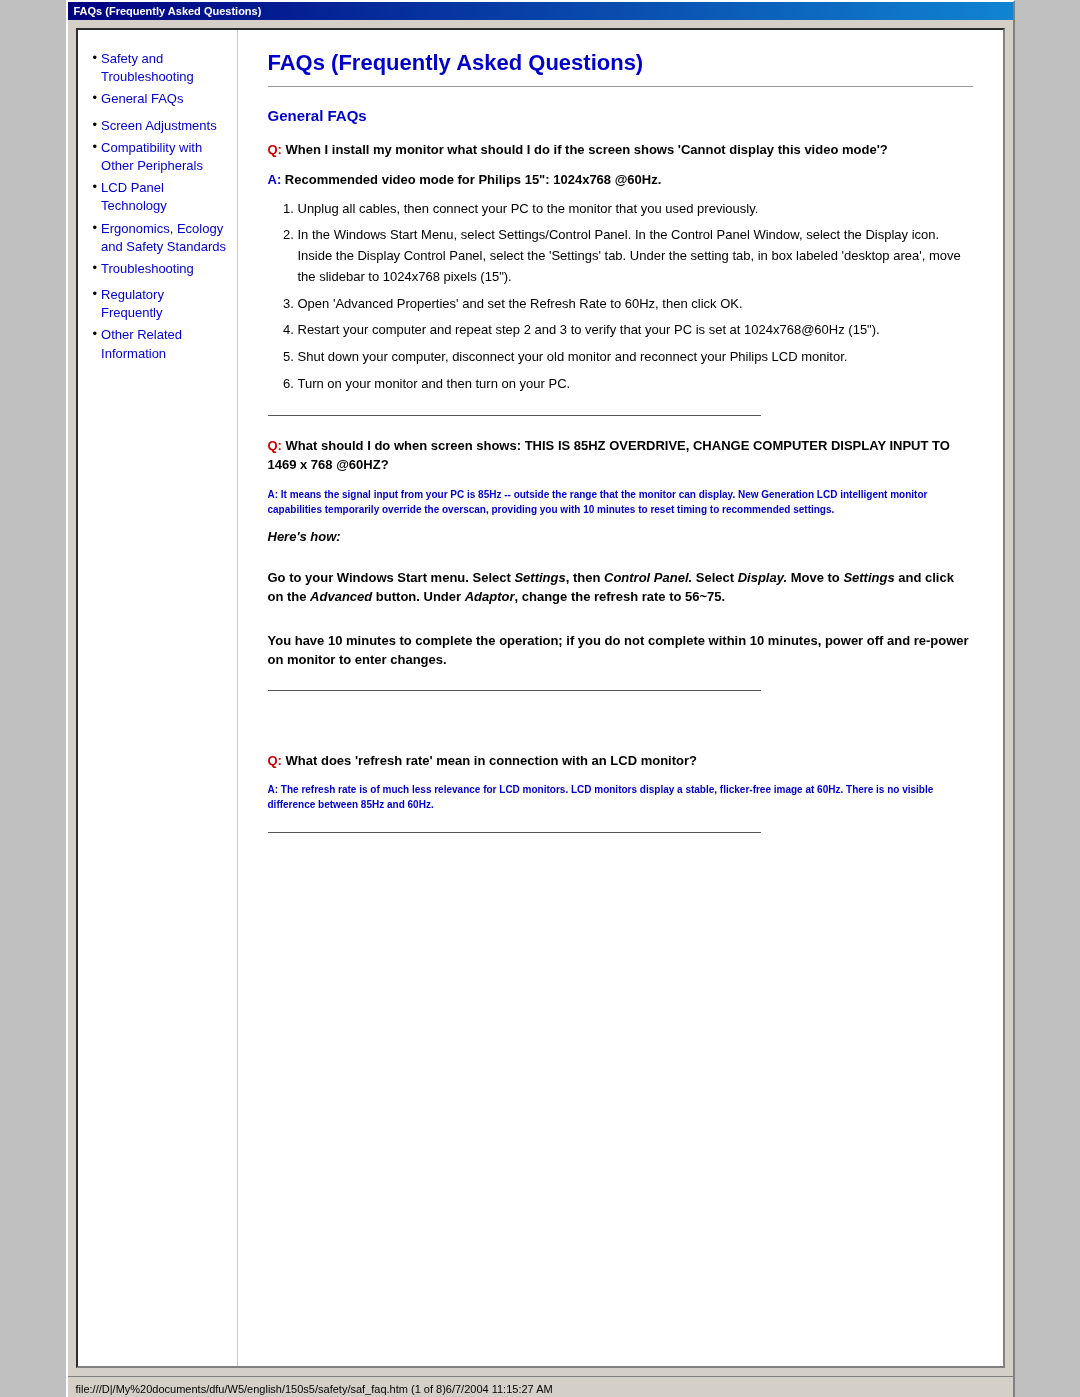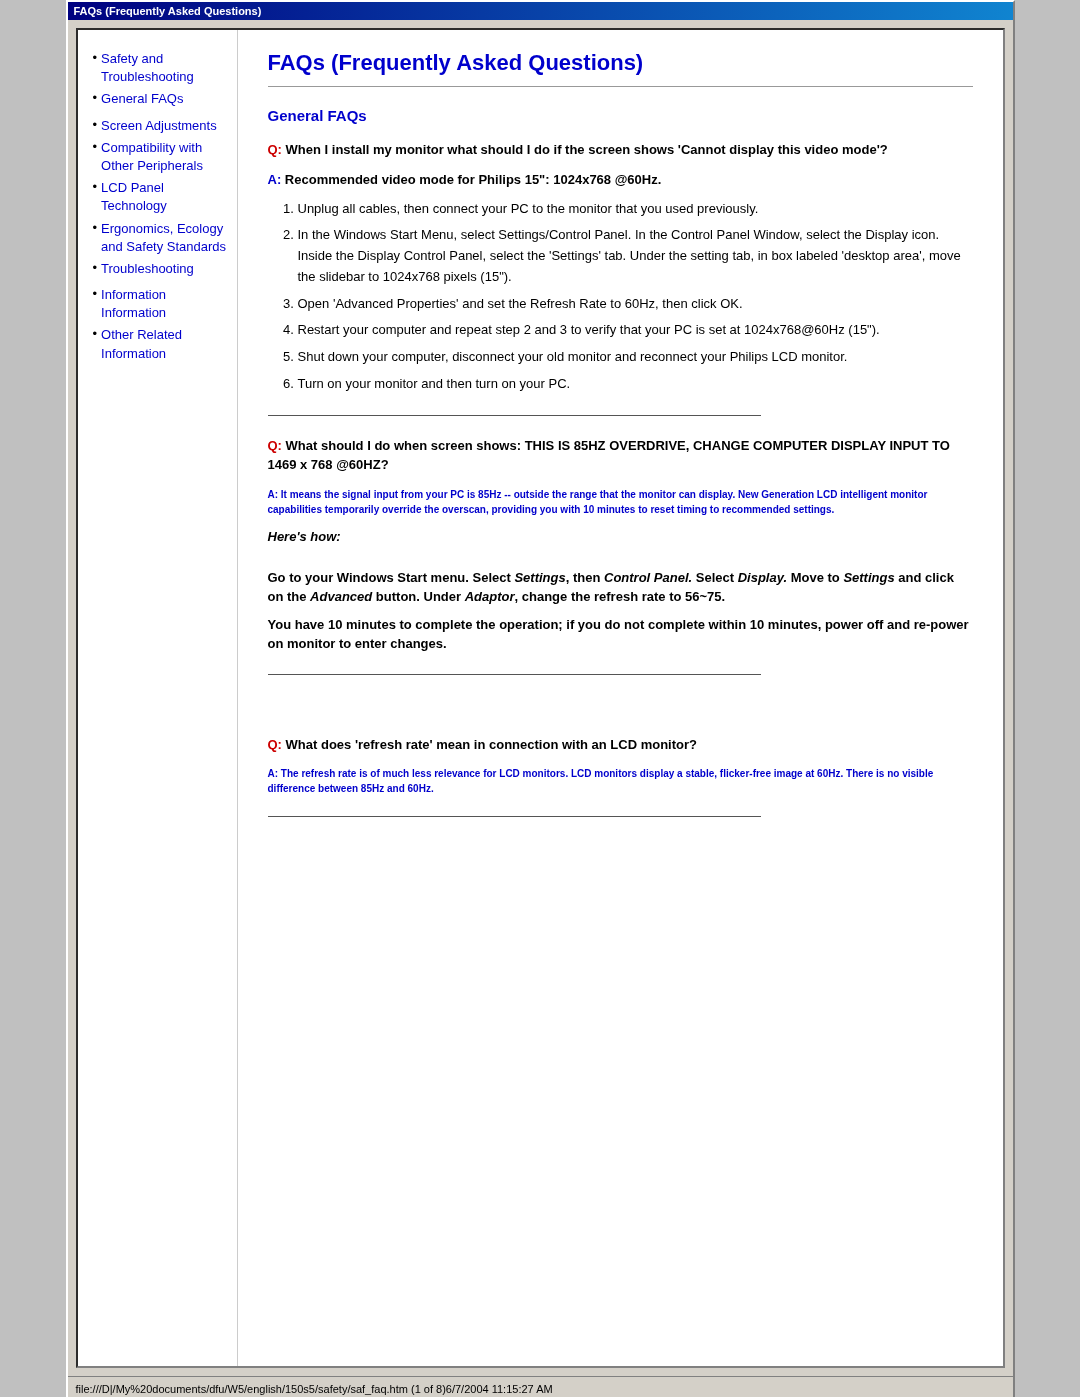--- a/index.html
+++ b/index.html
@@ -124,21 +124,21 @@
       font-size: 13px;
       font-weight: bold;
       color: #000;
       margin-bottom: 24px;
       font-style: italic;
     }
     .go-to-text {
       font-size: 13px;
       font-weight: bold;
       color: #000;
-      margin-bottom: 8px;
+      margin-bottom: 24px;
       line-height: 1.5;
     }
     .you-have-text {
       font-size: 13px;
       font-weight: bold;
       color: #000;
       margin-bottom: 12px;
       line-height: 1.5;
     }
     .status-bar {
@@ -188,21 +188,21 @@
         <span class="dot">•</span>
         <a href="#">Ergonomics, Ecology and Safety Standards</a>
       </div>
       <div class="sidebar-item">
         <span class="dot">•</span>
         <a href="#">Troubleshooting</a>
       </div>
       <div style="margin-bottom:8px;"></div>
       <div class="sidebar-item">
         <span class="dot">•</span>
-        <a href="#">Information Information</a>
+        <a href="#">Regulatory Frequently</a>
       </div>
       <div class="sidebar-item">
         <span class="dot">•</span>
         <a href="#">Other Related Information</a>
       </div>
     </div>
 
     <div class="main-content">
       <h1 class="page-title">FAQs (Frequently Asked Questions)</h1>
       <hr class="title-divider">

